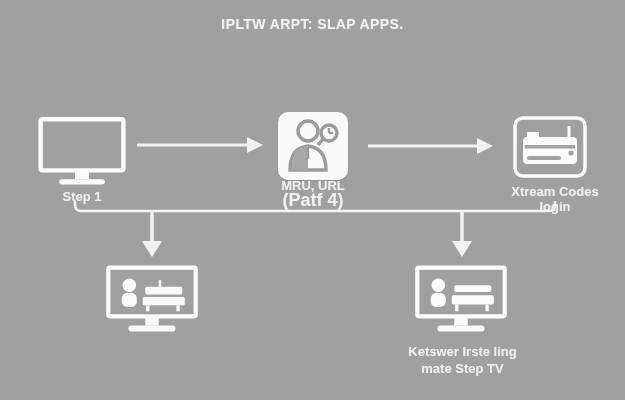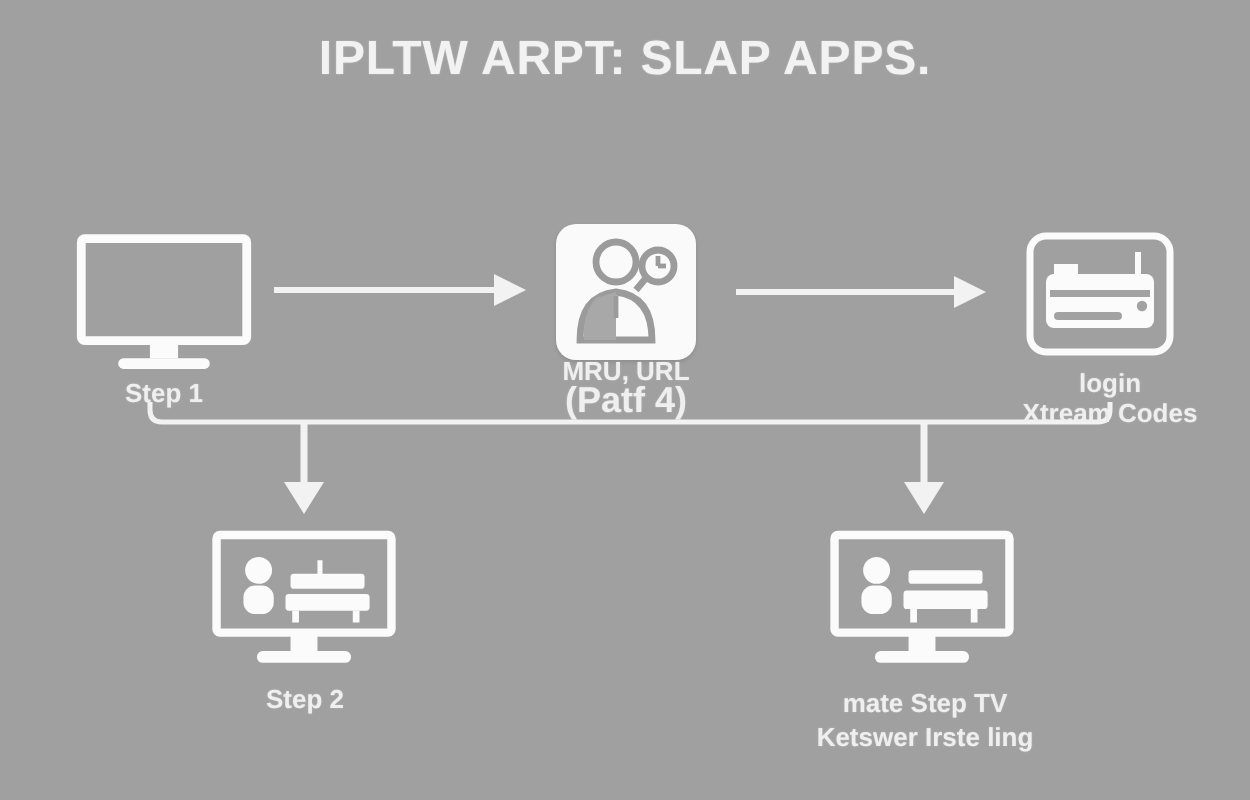--- a/index.html
+++ b/index.html
@@ -8,21 +8,21 @@
     background: #a0a0a0;
     position: relative;
     overflow: hidden;
     font-family: "Liberation Sans", sans-serif;
   }
   .abs { position: absolute; }
   .title {
     left: 0; top: 16px; width: 625px;
     text-align: center;
     color: #f2f2f2;
-    font-size: 24px;
+    font-size: 14px;
     font-weight: 700;
     letter-spacing: 0.4px;
     text-shadow: 0 0 1px rgba(255,255,255,0.35);
   }
   .label {
     color: #efefef;
     font-weight: 700;
     font-size: 13px;
     text-align: center;
     line-height: 15px;
@@ -91,47 +91,46 @@
 <svg class="abs" style="left:513px; top:116px;" width="74" height="62" viewBox="0 0 74 62">
   <rect x="2" y="2" width="70" height="58" rx="8" fill="none" stroke="#fbfbfb" stroke-width="3.5"></rect>
   <line x1="56" y1="22" x2="56" y2="10" stroke="#fbfbfb" stroke-width="3"></line>
   <rect x="14" y="16" width="12" height="7" fill="#fbfbfb"></rect>
   <rect x="10" y="21" width="54" height="27" rx="4" fill="#fbfbfb"></rect>
   <rect x="12" y="29" width="50" height="3.5" fill="#a2a2a2"></rect>
   <circle cx="58" cy="37" r="2.6" fill="#a2a2a2"></circle>
   <rect x="14" y="40" width="34" height="4" rx="2" fill="#a2a2a2"></rect>
 </svg>
 <div class="abs label" style="left:495px; top:184px; width:120px;">
+  <div>Xtream Codes</div>
   <div>login</div>
-  <div>Xtream Codes</div>
 </div>
 
 <svg class="abs" style="left:105px; top:265px;" width="94" height="74" viewBox="0 0 110 88">
   <rect x="3" y="3" width="104" height="58" rx="2" fill="none" stroke="#fbfbfb" stroke-width="5"></rect>
   <circle cx="28" cy="24" r="8" fill="#fbfbfb"></circle>
   <rect x="19" y="33" width="18" height="17" rx="7" fill="#fbfbfb"></rect>
   <rect x="63" y="18" width="3" height="9" fill="#fbfbfb"></rect>
   <rect x="47" y="26" width="44" height="9" rx="2" fill="#fbfbfb"></rect>
   <rect x="44" y="38" width="50" height="10" rx="2" fill="#fbfbfb"></rect>
   <rect x="48" y="48" width="4" height="7" fill="#fbfbfb"></rect>
   <rect x="84" y="48" width="4" height="7" fill="#fbfbfb"></rect>
   <rect x="47" y="61" width="16" height="11" fill="#fbfbfb"></rect>
   <rect x="27" y="72" width="56" height="7" rx="3.5" fill="#fbfbfb"></rect>
 </svg>
 <div class="abs label" style="left:85px; top:341px; width:135px; line-height:17px;">
-  <div>Step 2</div>
 </div>
 
 <svg class="abs" style="left:413px; top:265px;" width="96" height="74" viewBox="0 0 110 88">
   <rect x="3" y="3" width="104" height="58" rx="2" fill="none" stroke="#fbfbfb" stroke-width="5"></rect>
   <circle cx="28" cy="24" r="8" fill="#fbfbfb"></circle>
   <rect x="19" y="33" width="18" height="17" rx="7" fill="#fbfbfb"></rect>
   <rect x="47" y="24" width="44" height="8" rx="2" fill="#fbfbfb"></rect>
   <rect x="44" y="36" width="50" height="11" rx="2" fill="#fbfbfb"></rect>
   <rect x="48" y="47" width="4" height="8" fill="#fbfbfb"></rect>
   <rect x="84" y="47" width="4" height="8" fill="#fbfbfb"></rect>
   <rect x="47" y="61" width="16" height="11" fill="#fbfbfb"></rect>
   <rect x="27" y="72" width="56" height="7" rx="3.5" fill="#fbfbfb"></rect>
 </svg>
 <div class="abs label" style="left:385px; top:343px; width:155px; line-height:17px;">
+  <div>Ketswer Irste ling</div>
   <div>mate Step TV</div>
-  <div>Ketswer Irste ling</div>
 </div>
 
 </body></html>

